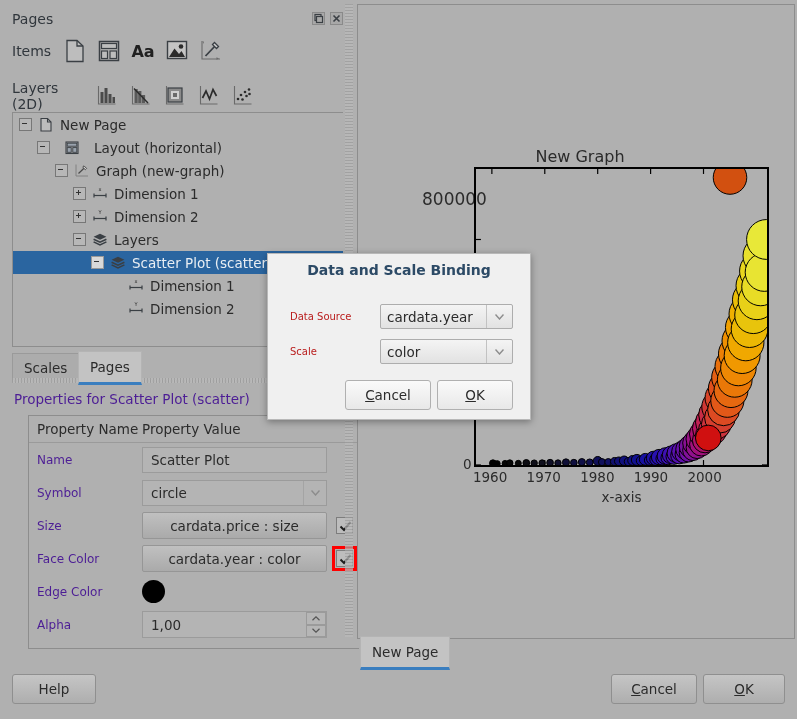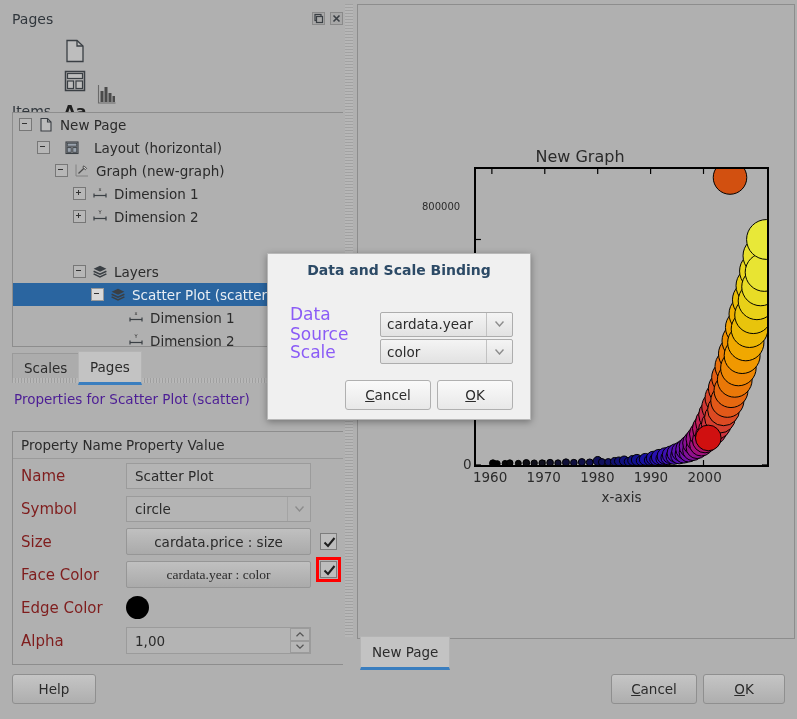--- a/index.html
+++ b/index.html
@@ -18,21 +18,21 @@
   .dock-btns{position:absolute;right:7px;top:12px;display:flex;gap:5px;}
   .dock-btn{width:13px;height:13px;position:relative;cursor:pointer;}
   .dock-btn svg{display:block;}
 
   .tb-row{position:absolute;display:flex;align-items:center;}
   #items-row{left:12px;top:36px;}
   #layers-row{left:12px;top:80px;}
   .tb-label{font-size:14px;color:#30363c;}
   #items-row .tb-label{width:46px;}
   #layers-row .tb-label{width:78px;}
-  .tb-icons{display:flex;flex-direction:column;}
+  .tb-icons{display:flex;}
   .tb-icon{width:34px;height:30px;display:flex;align-items:center;justify-content:center;cursor:pointer;}
   .tb-icon svg{display:block;}
   .aa{font-weight:bold;font-size:16px;color:#202020;font-family:"DejaVu Sans","Liberation Sans",sans-serif;}
 
   
   #tree{position:absolute;left:12px;top:112px;width:330px;height:233px;
         background:#b0b0b0;border:1px solid #8d8d8d;border-right:none;overflow:hidden;}
   .trow{height:23px;display:flex;align-items:center;white-space:nowrap;font-size:13.5px;color:#2b2b2b;cursor:default;}
   .trow.sel{background:#2a65a0;color:#e9eef3;}
   .exp{width:11px;height:11px;border:1px solid #777;background:#b7b7b7;position:relative;flex:0 0 auto;margin-right:5px;cursor:pointer;}
@@ -47,27 +47,27 @@
   #tabbar{position:absolute;left:12px;top:351px;width:330px;height:30px;}
   .tab{position:absolute;top:2px;height:28px;padding:0 11px;display:flex;align-items:center;
        font-size:13.5px;color:#2b2b2b;background:#acacac;border:1px solid #9a9a9a;border-bottom:none;cursor:pointer;}
   .tab.active{background:#c3c3c3;border-color:#b4b4b4;border-bottom:3px solid #3a7ebf;top:0;height:30px;z-index:3;}
   #tab-underline{position:absolute;left:12px;top:380px;width:330px;height:2px;
      background:repeating-linear-gradient(90deg,#9d9d9d 0 1px,#bcbcbc 1px 2px);}
 
   #props-title{position:absolute;left:14px;top:391px;font-size:13.5px;color:#4c1d95;}
 
   
-  #props{position:absolute;left:12px;top:415px;width:330px;height:232px;
-         background:#b0b0b0;border:1px solid #8d8d8d;border-right:none;overflow:hidden;margin-top:16px;}
+  #props{position:absolute;left:28px;top:415px;width:330px;height:232px;
+         background:#b0b0b0;border:1px solid #8d8d8d;border-right:none;overflow:hidden;}
   #prop-head{display:flex;height:26px;align-items:center;padding-left:8px;border-bottom:1px solid #9a9a9a;}
   #prop-head span{font-size:13.5px;color:#2b2b2b;}
   .ph1{width:105px;}
   .prow{height:33px;display:flex;align-items:center;padding-left:8px;}
-  .pname{width:105px;font-size:15px;color:#7f1d1d;}
+  .pname{width:105px;font-size:12px;color:#4c1d95;}
   .pval{flex:0 0 auto;}
   .field{width:185px;height:26px;box-sizing:border-box;background:#b4b4b4;border:1px solid #9b9b9b;
          display:flex;align-items:center;padding:0 8px;font-size:13.5px;color:#2b2b2b;}
   .combo{position:relative;padding-right:26px;cursor:pointer;}
   .combo .arrow{position:absolute;right:0;top:0;width:22px;height:24px;border-left:1px solid #a4a4a4;
      display:flex;align-items:center;justify-content:center;}
   .btnfield{width:185px;height:27px;box-sizing:border-box;border:1px solid #969696;border-radius:2px;
      background:linear-gradient(#c0c0c0,#aaaaaa);display:flex;align-items:center;justify-content:center;
      font-size:13.5px;color:#2b2b2b;cursor:pointer;}
   .chk{width:17px;height:17px;box-sizing:border-box;border:1px solid #7d7d7d;background:#bdbdbd;
@@ -78,21 +78,21 @@
   .spin{position:relative;width:185px;height:27px;text-align:center;}
   .spin .field{width:185px;height:27px;padding-right:24px;}
   .spinbtns{position:absolute;right:1px;top:1px;width:20px;height:25px;display:flex;flex-direction:column;}
   .spinbtns div{flex:1;border:1px solid #9b9b9b;background:#b6b6b6;display:flex;align-items:center;justify-content:center;cursor:pointer;}
 
   
   #graph-dock{position:absolute;left:357px;top:4px;width:436px;height:633px;background:#b0b0b0;border:1px solid #8d8d8d;}
   #graph-inner{position:absolute;left:2px;top:2px;right:2px;bottom:2px;background:#b0b0b0;}
   #graph-title{position:absolute;left:8px;right:0;top:140px;text-align:center;font-size:16px;color:#2b2b2b;}
   #plotbox{position:absolute;left:114px;top:160px;width:295px;height:300px;border:2px solid #000;box-sizing:border-box;}
-  #ylab-top{position:absolute;left:62px;top:194px;font-size:10px;color:#2b2b2b;}
+  #ylab-top{position:absolute;left:62px;top:182px;font-size:17px;color:#2b2b2b;}
   #ylab-bot{position:absolute;left:103px;top:449px;font-size:13.5px;color:#2b2b2b;}
   #xaxis-labels{position:absolute;left:114px;top:462px;width:295px;height:18px;}
   #xaxis-labels span{position:absolute;font-size:13.5px;color:#2b2b2b;transform:translateX(-50%);}
   #xaxis-title{position:absolute;left:114px;top:482px;width:295px;text-align:center;font-size:13.5px;color:#2b2b2b;}
   #scatter{position:absolute;left:0;top:0;width:100%;height:100%;}
 
   
   #splitter{position:absolute;left:345px;top:4px;width:8px;height:633px;
      background:repeating-linear-gradient(180deg,#9d9d9d 0 1px,#b9b9b9 1px 3px);opacity:.75;cursor:col-resize;}
   #splitter2{position:absolute;left:12px;top:378px;width:330px;height:5px;
@@ -112,21 +112,21 @@
   u{text-decoration:underline;}
 
   
   #dialog{position:absolute;left:267px;top:253px;width:262px;height:165px;
      background:#f0f0f0;border:1px solid #b8b8b8;box-shadow:0 2px 7px rgba(0,0,0,.35);}
   #dlg-title{position:absolute;left:0;right:0;top:8px;text-align:center;
      font-size:14px;font-weight:bold;color:#2c4a66;}
   .dlg-row{position:absolute;left:22px;display:flex;align-items:center;}
   #dlg-row1{top:50px;}
   #dlg-row2{top:85px;}
-  .dlg-lbl{width:90px;font-size:17px;color:#8b5cf6;}
+  .dlg-lbl{width:90px;font-size:10px;color:#b91c1c;}
   .dlg-combo{width:133px;height:25px;box-sizing:border-box;border:1px solid #adadad;border-radius:2px;
      background:linear-gradient(#f4f4f4,#e2e2e2);display:flex;align-items:center;padding:0 6px;
      font-size:13.5px;color:#2b2b2b;position:relative;cursor:pointer;}
   .dlg-combo .arrow{position:absolute;right:0;top:0;width:25px;height:23px;border-left:1px solid #c2c2c2;
      display:flex;align-items:center;justify-content:center;}
   .dlg-btn{position:absolute;top:126px;height:30px;box-sizing:border-box;border:1px solid #b0b0b0;border-radius:3px;
      background:linear-gradient(#fafafa,#e8e8e8);display:flex;align-items:center;justify-content:center;
      font-size:13.5px;color:#2b2b2b;cursor:pointer;}
   #dlg-cancel{left:77px;width:86px;}
   #dlg-ok{left:169px;width:76px;}
@@ -294,21 +294,21 @@
           <div class="exp plus"></div>
           <div class="ticon">
             <svg width="16" height="15" viewBox="0 0 16 15">
               <text x="8" y="5" font-size="5" text-anchor="middle" fill="#2b2b2b" font-family="DejaVu Sans">Y</text>
               <path d="M2 9.5 h12" stroke="#3a3f44" stroke-width="1.2"></path>
               <path d="M2 7.6 v3.8 M14 7.6 v3.8" stroke="#3a3f44" stroke-width="1.2"></path>
             </svg>
           </div>
           <span>Dimension 2</span>
         </div>
-        <div class="trow" style="padding-left: 60px; margin-top: 32px;">
+        <div class="trow" style="padding-left: 60px;">
           <div class="exp"></div>
           <div class="ticon">
             <svg width="16" height="15" viewBox="0 0 16 15">
               <path d="M8 1.8 L14.4 4.8 L8 7.8 L1.6 4.8 Z" fill="#3a3f44"></path>
               <path d="M1.6 7.2 L8 10.2 L14.4 7.2" fill="none" stroke="#3a3f44" stroke-width="1.6"></path>
               <path d="M1.6 9.9 L8 12.9 L14.4 9.9" fill="none" stroke="#3a3f44" stroke-width="1.6"></path>
             </svg>
           </div>
           <span>Layers</span>
         </div>
@@ -387,21 +387,21 @@
               <div class="btnfield">cardata.price : size</div>
               <div class="chk">
                 <svg width="15" height="15" viewBox="0 0 15 15">
                   <path d="M2.5 7.5 L6 11 L12.5 3" fill="none" stroke="#1e1e1e" stroke-width="2"></path>
                 </svg>
               </div>
             </div>
           </div>
           <div class="prow">
             <div class="pname">Face Color</div>
-            <div class="pval" style="display: flex;  font-family: Liberation Serif, serif;">
+            <div class="pval" style="display: flex; align-items: center;">
               <div class="btnfield">cardata.year : color</div>
               <div class="chk chk-hl" style="outline-color: rgb(255, 0, 0);">
                 <svg width="15" height="15" viewBox="0 0 15 15">
                   <path d="M2.5 7.5 L6 11 L12.5 3" fill="none" stroke="#1e1e1e" stroke-width="2"></path>
                 </svg>
               </div>
             </div>
           </div>
           <div class="prow">
             <div class="pname">Edge Color</div>

